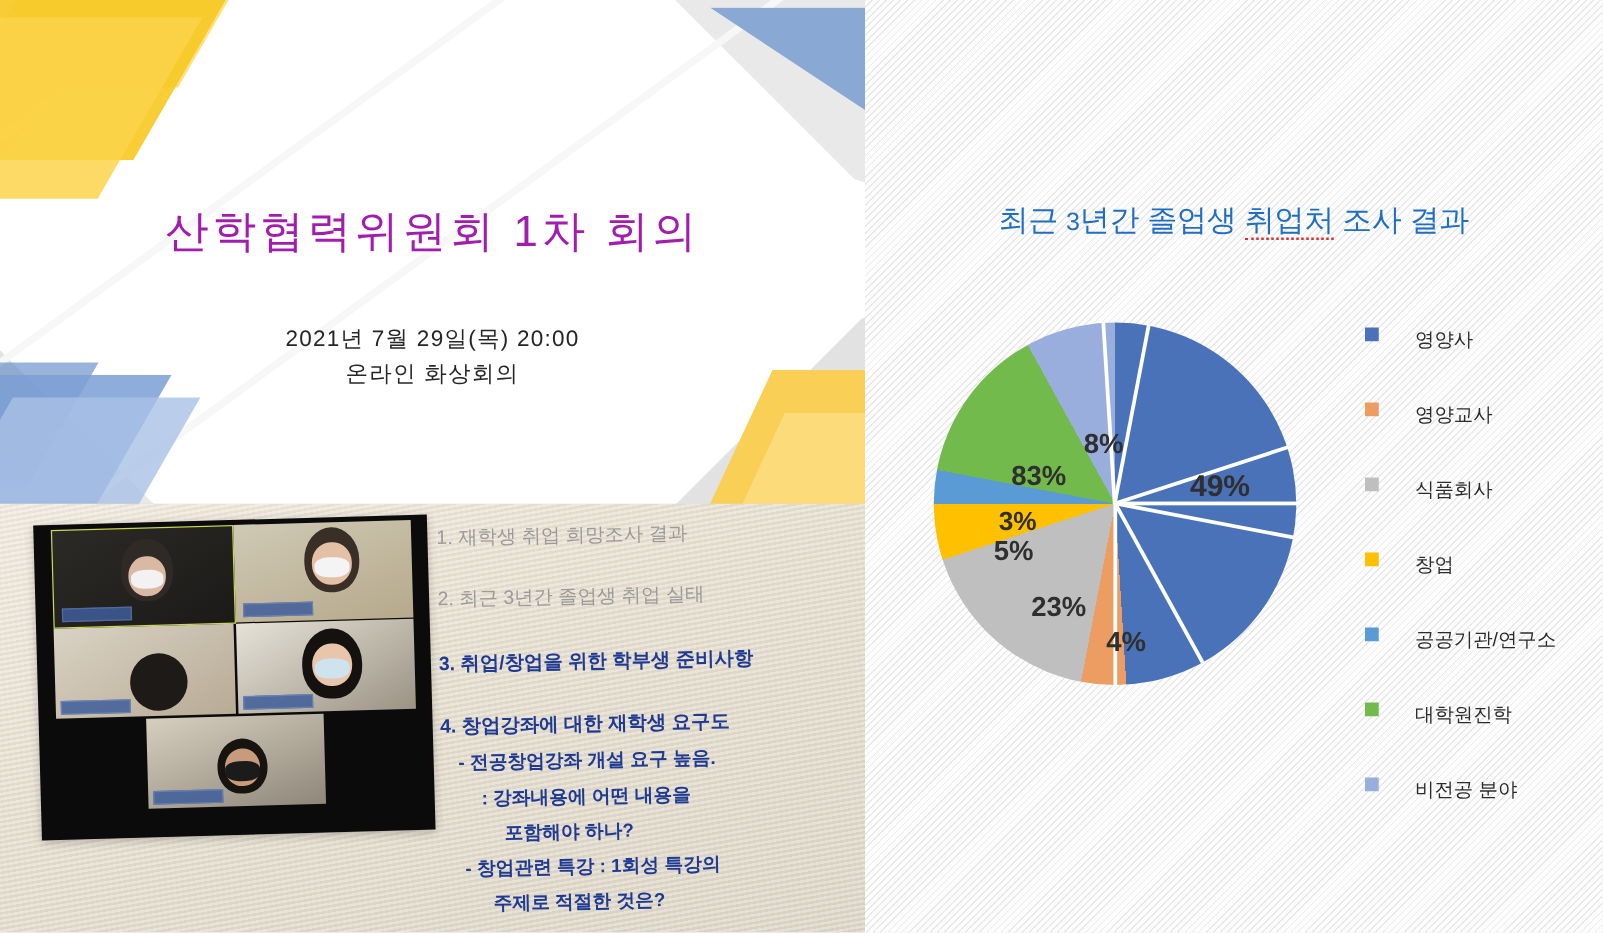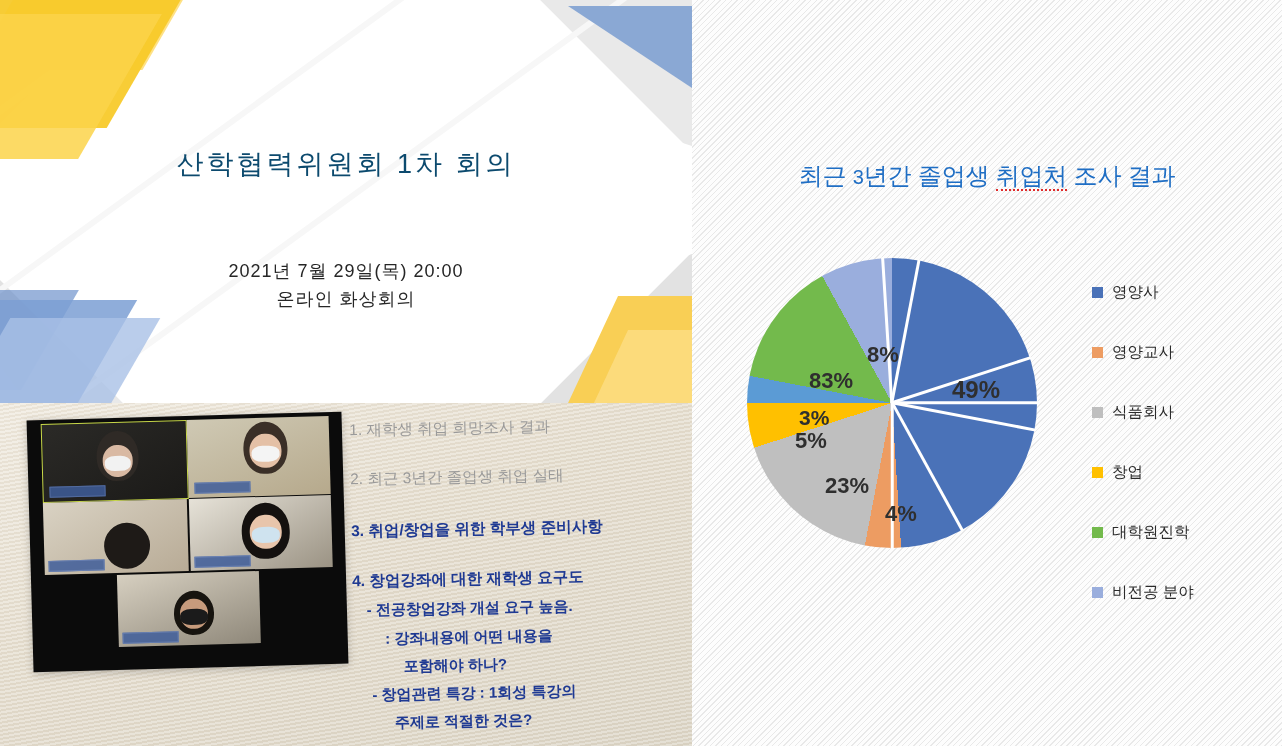--- a/index.html
+++ b/index.html
@@ -60,22 +60,22 @@
   .yr1{
     position:absolute;right:-10px;top:296px;width:140px;height:120px;
     background:#f9cf55;clip-path:polygon(40% 0,100% 0,100% 100%,0 100%);
   }
   .yr2{
     position:absolute;right:-14px;top:330px;width:120px;height:90px;
     background:#fcdd84;opacity:.8;clip-path:polygon(35% 0,100% 0,100% 100%,0 100%);
   }
 
   .slide-title{
-    position:absolute;left:0;top:146px;width:692px;text-align:center;
-    font-size:27px;color:#0c4a6e;letter-spacing:3px;font-weight:400;
+    position:absolute;left:0;top:162px;width:692px;text-align:center;
+    font-size:35px;color:#a21caf;letter-spacing:3px;font-weight:400;
     z-index:12;
   }
   .slide-sub{
     position:absolute;left:0;top:258px;width:692px;text-align:center;
     font-size:18px;color:#262626;line-height:1.55;letter-spacing:1px;z-index:12;
   }
 
   
   .photo-area{
     position:absolute;left:0;top:403px;width:692px;height:343px;
@@ -167,21 +167,21 @@
   .pct-17{left:78px;top:215px;}
   .pct-5 {left:48px;top:170px;}
   .pct-3 {left:52px;top:148px;font-size:21px;}
   .pct-14{left:62px;top:110px;}
   .pct-8 {left:120px;top:84px;}
 
   .legend{
     position:absolute;left:400px;top:262px;width:185px;
   }
   .legend-item{
-    display:flex;align-items:center;height:60px;
+    display:flex;align-items:flex-start;height:60px;gap:20px;
   }
   .swatch{
     width:11px;height:11px;margin-right:9px;flex:0 0 auto;
   }
   .legend-label{
     font-size:15.5px;color:#2b2b2b;white-space:nowrap;
   }
 </style>
 </head>
 <body>
@@ -306,20 +306,24 @@
         </div>
         <div class="legend-item">
           <span class="swatch" style="background: rgb(191, 191, 191);"></span>
           <span class="legend-label">식품회사</span>
         </div>
         <div class="legend-item">
           <span class="swatch" style="background: rgb(255, 192, 0);"></span>
           <span class="legend-label">창업</span>
         </div>
         <div class="legend-item">
+          <span class="swatch" style="background: rgb(91, 155, 213);"></span>
+          <span class="legend-label">공공기관/연구소</span>
+        </div>
+        <div class="legend-item">
           <span class="swatch" style="background: rgb(115, 186, 76);"></span>
           <span class="legend-label">대학원진학</span>
         </div>
         <div class="legend-item">
           <span class="swatch" style="background: rgb(154, 174, 221);"></span>
           <span class="legend-label">비전공 분야</span>
         </div>
       </div>
   </div>
 </div>

